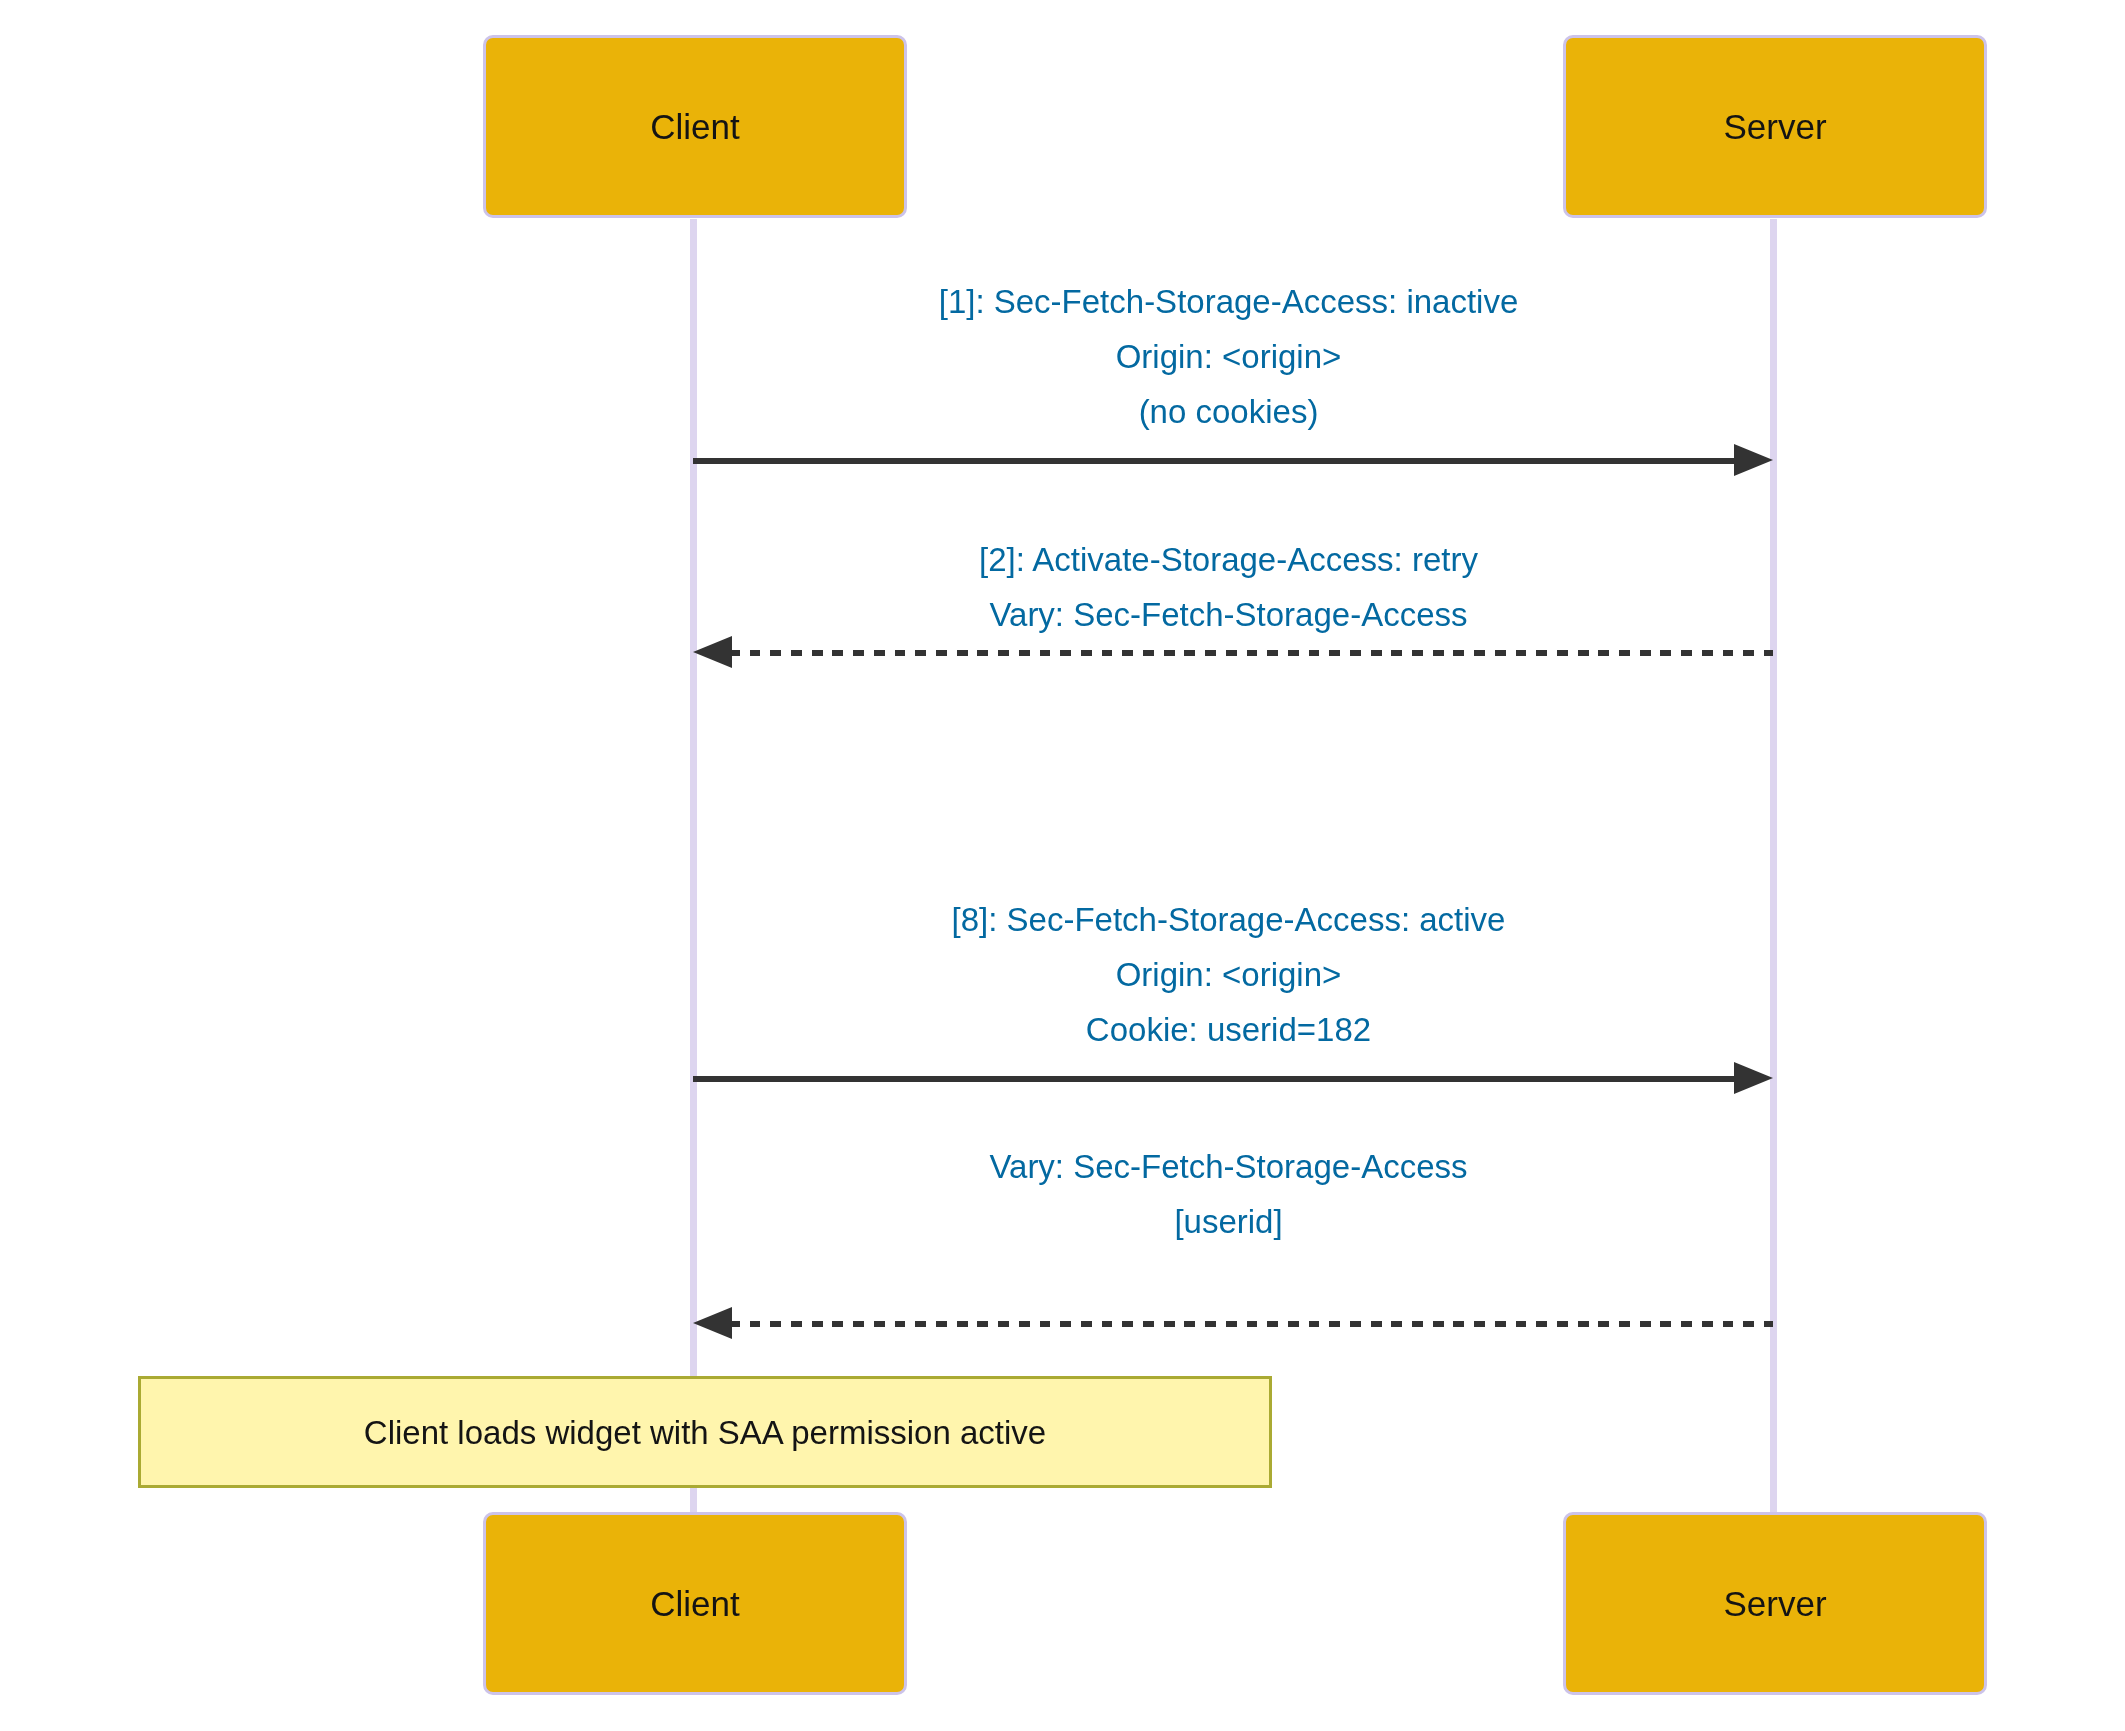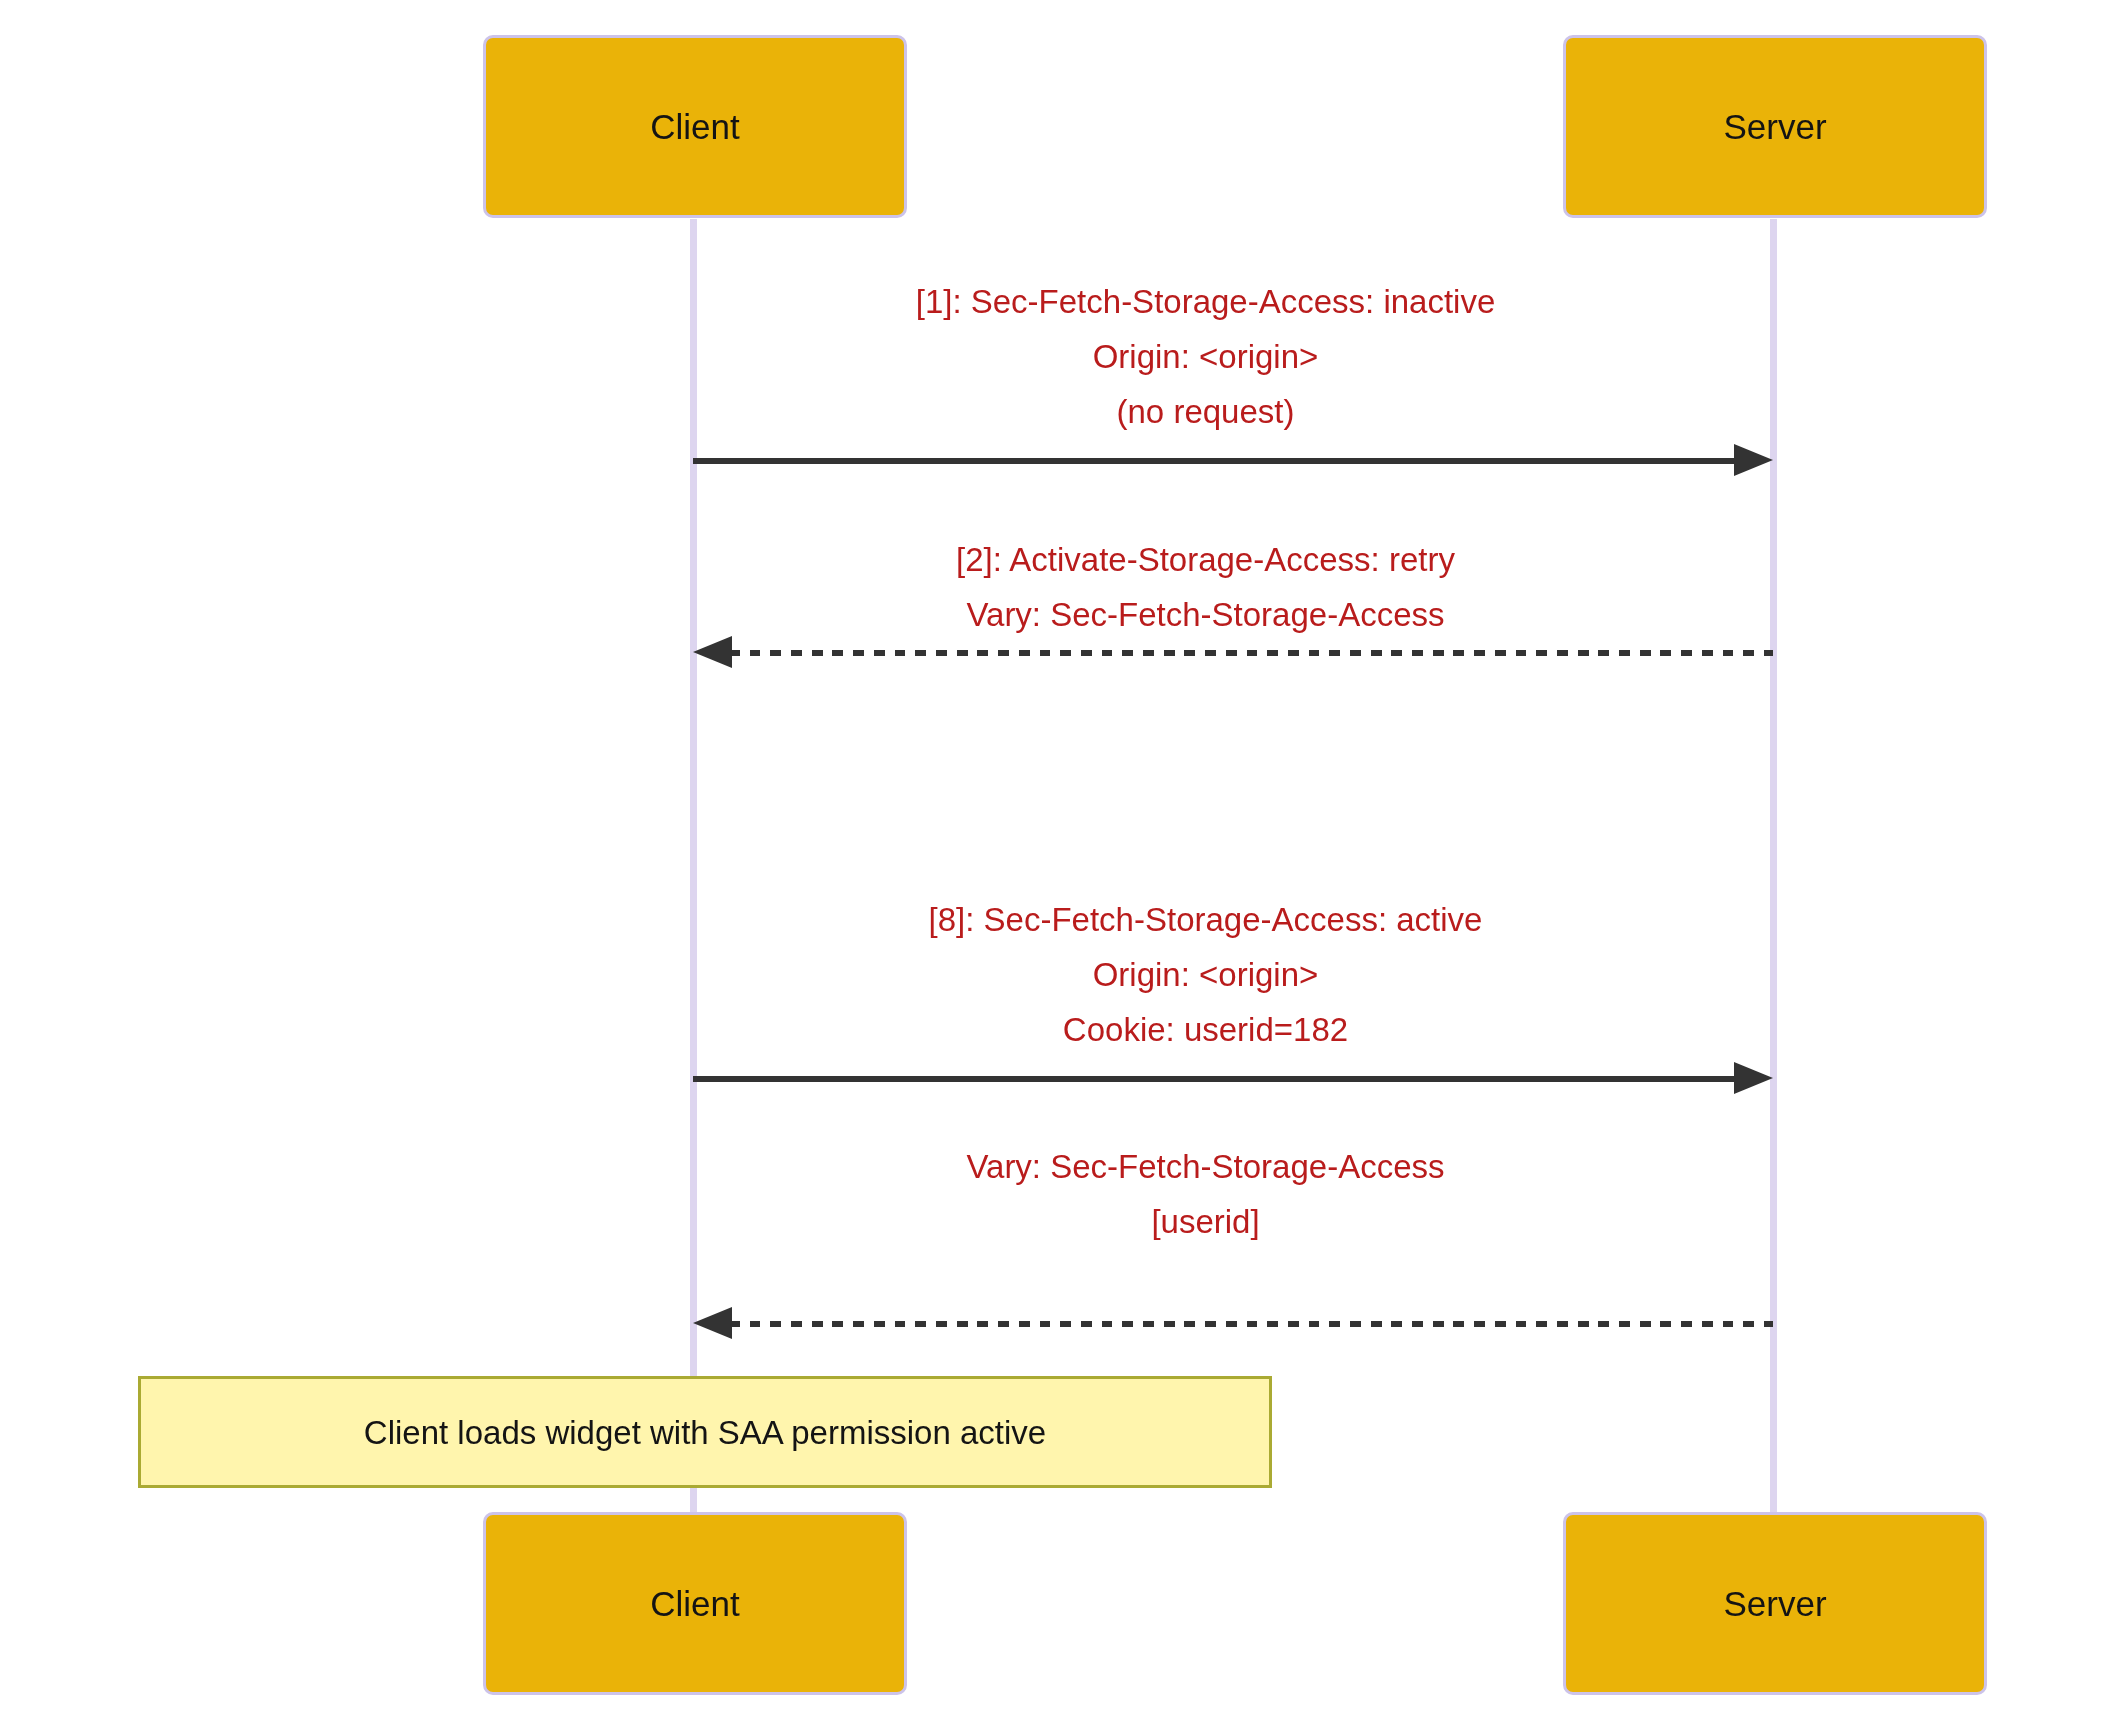--- a/index.html
+++ b/index.html
@@ -32,25 +32,25 @@
     display: flex;
     align-items: center;
     justify-content: center;
     font-size: 35px;
     color: #141414;
     box-sizing: border-box;
   }
   .msg-text {
     position: absolute;
     width: 1281px;
-    left: 565px;
+    left: 588px;
     text-align: center;
     font-size: 33px;
     line-height: 55px;
-    color: #b91c1c;
+    color: #0369a1;
   }
   .arrow-line-solid {
     position: absolute;
     height: 5.9px;
     background: #333333;
   }
   .arrow-line-dashed {
     position: absolute;
     height: 5.9px;
     background: repeating-linear-gradient(90deg, #333333 0 10.8px, transparent 10.8px 20.7px);
@@ -98,21 +98,21 @@
     <span>Client</span>
   </div>
   <div class="actor-box" style="left:1563px; top:35px;">
     <span>Server</span>
   </div>
 
   <div>
     <div class="msg-text" style="top:274px;">
       <div>[1]: Sec-Fetch-Storage-Access: inactive</div>
       <div>Origin: &lt;origin&gt;</div>
-      <div>(no request)</div>
+      <div>(no cookies)</div>
     </div>
     <div class="arrow-line-solid" style="left:693px; top:458px; width:1044px;"></div>
     <div class="head-right" style="left:1734px; top:444px;"></div>
   </div>
 
   <div>
     <div class="msg-text" style="top:532px;">
       <div>[2]: Activate-Storage-Access: retry</div>
       <div>Vary: Sec-Fetch-Storage-Access</div>
     </div>

